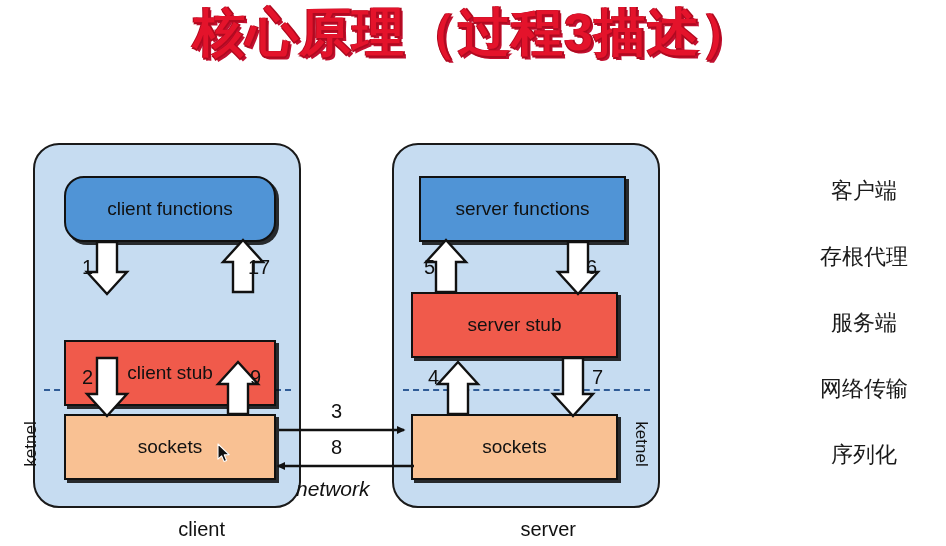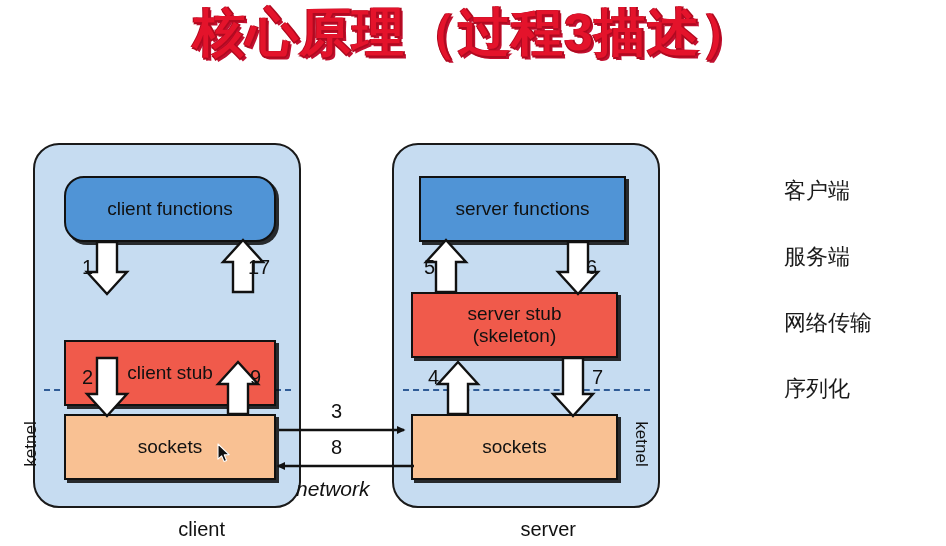--- a/index.html
+++ b/index.html
@@ -154,20 +154,21 @@
     left: 784px;
     top: 180px;
     width: 160px;
   }
   .annotation {
     font-size: 22px;
     color: #1a1a1a;
     line-height: 22px;
     margin-bottom: 44px;
     white-space: nowrap;
+    text-align: center;
   }
 
   
   #cursor {
     position: absolute;
     left: 217px;
     top: 443px;
     width: 14px;
     height: 20px;
     z-index: 20;
@@ -187,21 +188,20 @@
   <div class="dashed-line" id="dash-server"></div>
 
   <div class="box box-blue" id="box-client-functions">client functions</div>
   <div class="box box-red" id="box-client-stub">client stub</div>
   <div class="box box-orange" id="box-client-sockets">sockets</div>
 
   <div class="box box-blue" id="box-server-functions">server functions</div>
   <div class="box box-red" id="box-server-stub">
     <div>
       <div>server stub</div>
-      <div>(skeleton)</div>
     </div>
   </div>
   <div class="box box-orange" id="box-server-sockets">sockets</div>
 
   <div class="ketnel" id="ketnel-client">ketnel</div>
   <div class="ketnel" id="ketnel-server">ketnel</div>
 
   <div class="caption" id="caption-client">client</div>
   <div class="caption" id="caption-server">server</div>
 
@@ -264,20 +264,21 @@
   <div class="step" style="left:586px; top:256px;">6</div>
   <div class="step" style="left:428px; top:366px;">4</div>
   <div class="step" style="left:592px; top:366px;">7</div>
 
   <div class="step" style="left:331px; top:400px;">3</div>
   <div class="step" style="left:331px; top:436px;">8</div>
 </div>
 
 <div id="annotations">
   <div class="annotation">客户端</div>
+  <div class="annotation">存根代理</div>
   <div class="annotation">服务端</div>
   <div class="annotation">网络传输</div>
   <div class="annotation">序列化</div>
 </div>
 
 <svg id="cursor" viewBox="0 0 14 20">
   <path d="M1,1 L1,16.2 L4.6,12.8 L7.1,18.6 L9.6,17.5 L7.2,11.9 L12.1,11.6 z" fill="#111111" stroke="#ffffff" stroke-width="1.1" stroke-linejoin="round"></path>
 </svg>
 
 </body></html>

